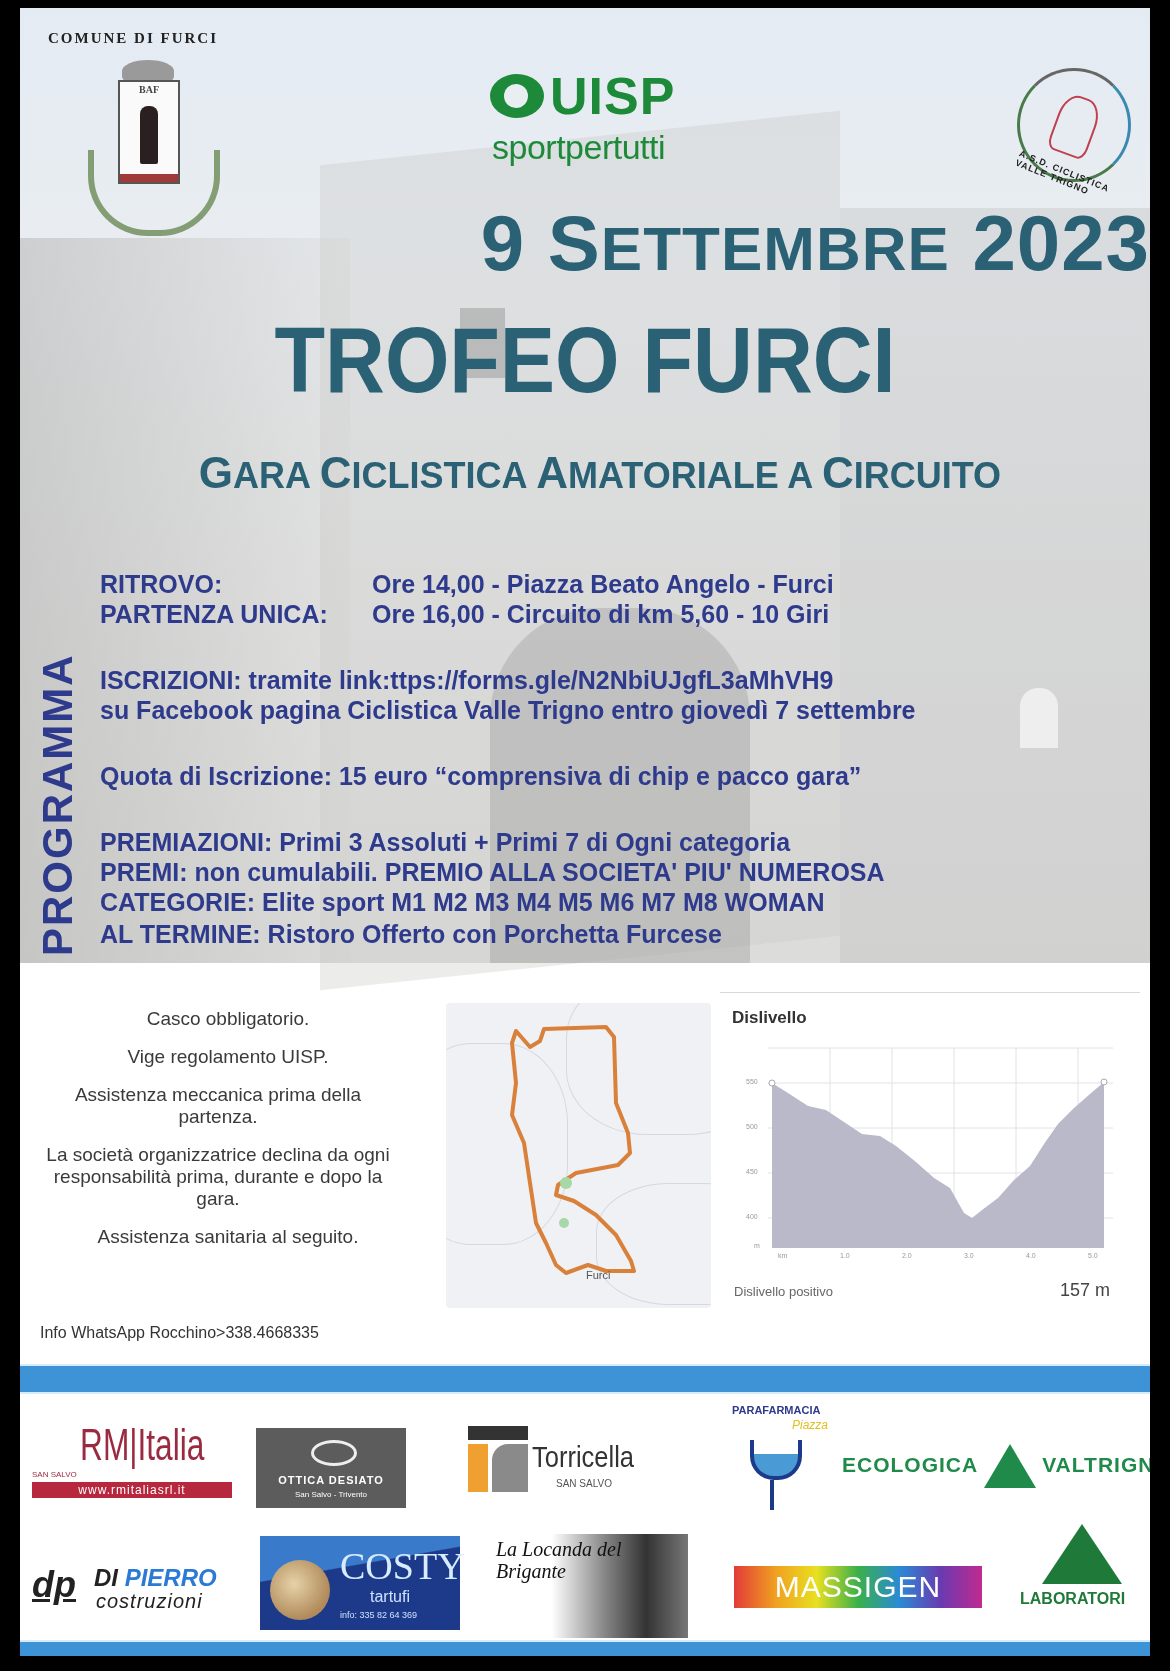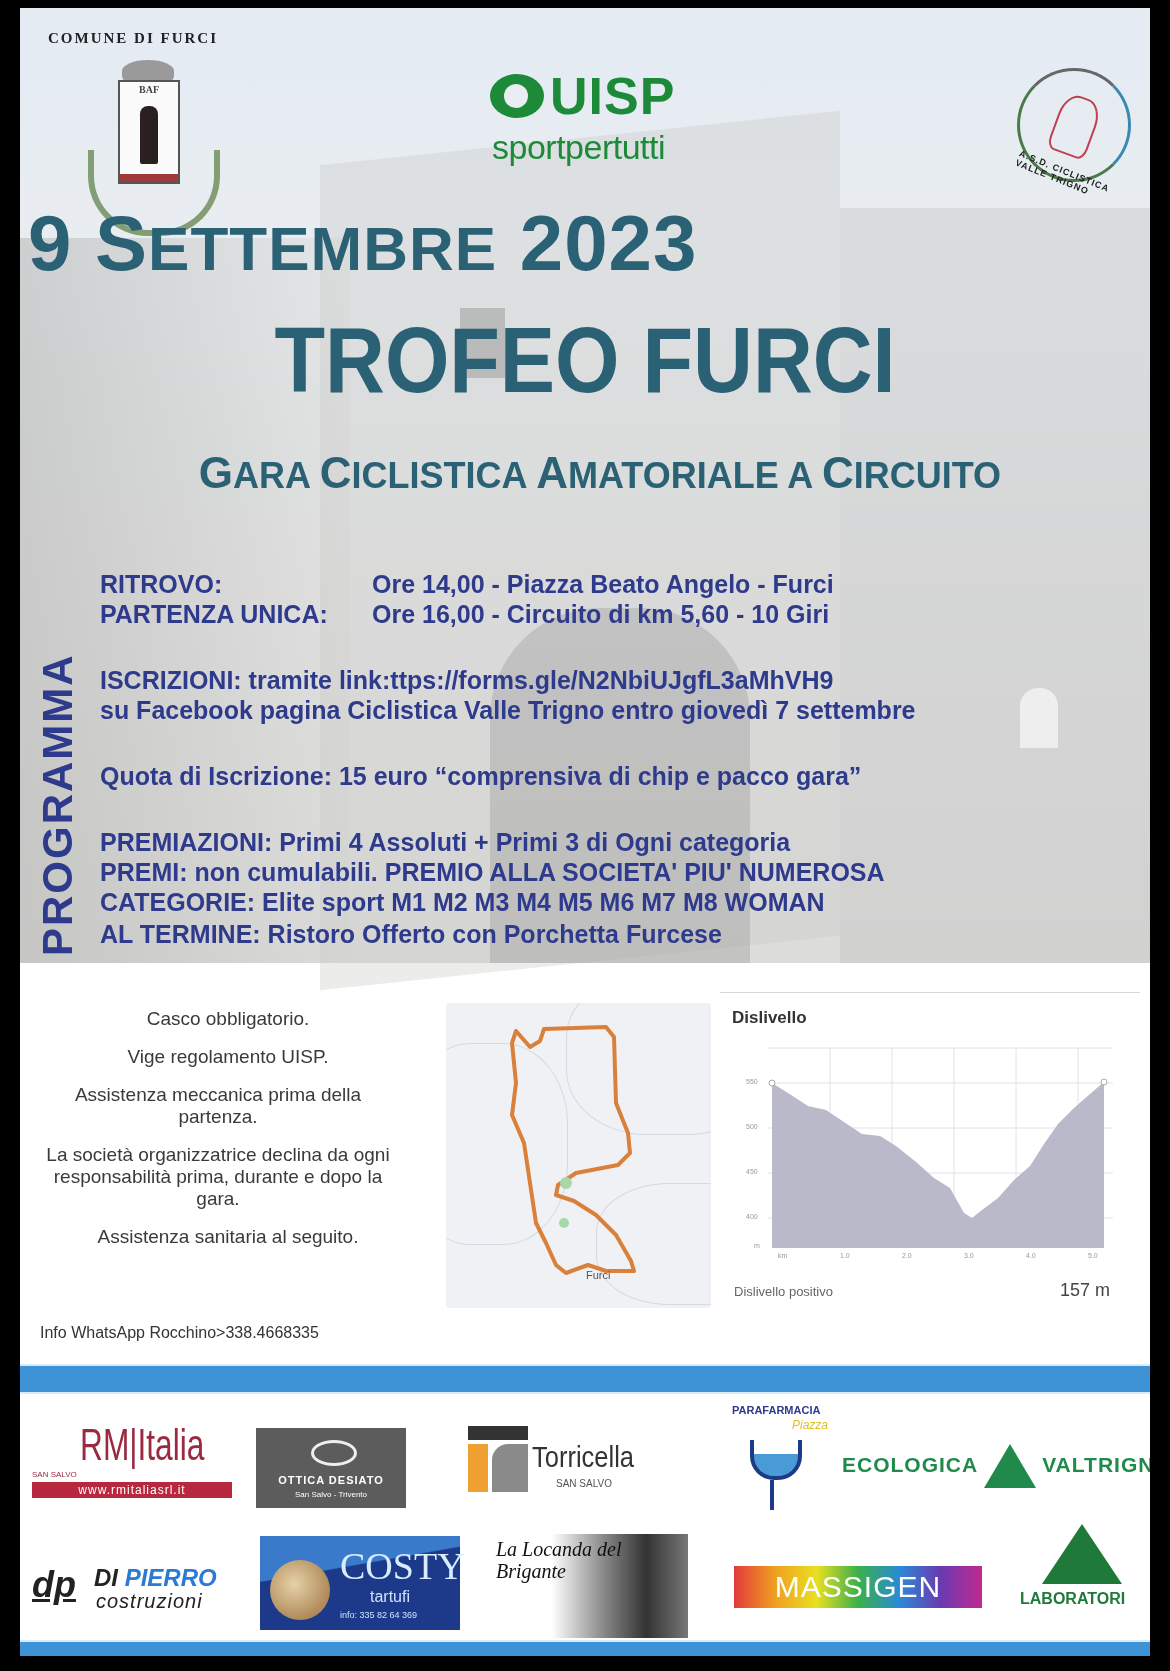--- a/index.html
+++ b/index.html
@@ -40,21 +40,21 @@
     .uisp-mark::after { content: ""; position: absolute; left: 14px; top: 10px; width: 24px; height: 24px; border-radius: 50%; background: #e8eef2; }
     .uisp-name { position: absolute; left: 60px; top: 0; font-size: 52px; font-weight: bold; color: #1d8a3a; letter-spacing: 1px; }
     .uisp-sub { position: absolute; left: 2px; top: 62px; font-size: 34px; color: #1d8a3a; letter-spacing: -0.5px; }
 
     .asd-logo { position: absolute; left: 985px; top: 38px; width: 140px; height: 150px; }
     .asd-ring { position: absolute; left: 12px; top: 22px; width: 108px; height: 108px; border-radius: 50%; border: 3px solid #4a7a4a; border-right-color: #3a8ab0; border-top-color: #666; }
     .asd-rider { position: absolute; left: 50px; top: 50px; width: 36px; height: 56px; border: 2px solid #c04050; border-radius: 40% 40% 20% 20%; transform: rotate(20deg); }
     .asd-text { position: absolute; left: 8px; top: 126px; width: 130px; font-size: 9px; font-weight: bold; color: #222; transform: rotate(22deg); letter-spacing: 1px; }
 
     
-    .title-date { position: absolute; left: 0; top: 190px; width: 1130px; text-align: left; font-size: 78px; font-weight: bold; color: #2a6175; letter-spacing: 1px; padding-left: 8px; }
+    .title-date { position: absolute; left: 0; top: 190px; width: 1130px; text-align: right; font-size: 78px; font-weight: bold; color: #2a6175; letter-spacing: 1px; }
     .title-date .sc { font-size: 62px; }
     .title-main { position: absolute; left: 0; top: 300px; width: 1130px; text-align: center; font-size: 92px; font-weight: bold; color: #2a6175; transform: scaleX(0.9); }
     .title-sub { position: absolute; left: 0; top: 440px; width: 1130px; padding-left: 30px; box-sizing: border-box; text-align: center; font-size: 44px; font-weight: bold; color: #2a6175; }
     .title-sub .sc { font-size: 36px; }
 
     
     .prog-vertical { position: absolute; left: 14px; top: 948px; transform-origin: 0 0; transform: rotate(-90deg); font-size: 42px; font-weight: bold; color: #2e3a8c; letter-spacing: 2px; white-space: nowrap; }
     .prog { position: absolute; left: 80px; top: 562px; width: 1040px; color: #2e3a8c; font-size: 25px; font-weight: bold; }
     .prog .row { position: absolute; left: 0; white-space: nowrap; }
     .prog .lbl { display: inline-block; }
@@ -173,21 +173,21 @@
       <span class="lbl">RITROVO:</span>
       <span class="val">Ore 14,00 - Piazza Beato Angelo - Furci</span>
     </div>
     <div class="row" style="top:30px">
       <span class="lbl">PARTENZA UNICA:</span>
       <span class="val">Ore 16,00 - Circuito di km 5,60 - 10 Giri</span>
     </div>
     <div class="row" style="top:96px">ISCRIZIONI:  tramite link:ttps://forms.gle/N2NbiUJgfL3aMhVH9</div>
     <div class="row" style="top:126px">su Facebook pagina Ciclistica Valle Trigno entro giovedì 7 settembre</div>
     <div class="row" style="top:192px">Quota di Iscrizione: 15 euro “comprensiva di chip e pacco gara”</div>
-    <div class="row" style="top:258px">PREMIAZIONI: Primi 4 Assoluti + Primi 3 di Ogni categoria</div>
+    <div class="row" style="top:258px">PREMIAZIONI: Primi 3 Assoluti + Primi 7 di Ogni categoria</div>
     <div class="row" style="top:288px">PREMI: non cumulabili. PREMIO ALLA SOCIETA' PIU' NUMEROSA</div>
     <div class="row" style="top:318px">CATEGORIE: Elite sport M1 M2 M3 M4 M5 M6 M7 M8 WOMAN</div>
     <div class="row" style="top:350px">AL TERMINE: Ristoro Offerto con Porchetta Furcese</div>
   </div>
 
   <div class="info">
     <p>Casco obbligatorio.</p>
     <p>Vige regolamento UISP.</p>
     <p style="width:360px">Assistenza meccanica prima della partenza.</p>
     <p style="width:360px">La società organizzatrice declina da ogni responsabilità prima, durante e dopo la gara.</p>

